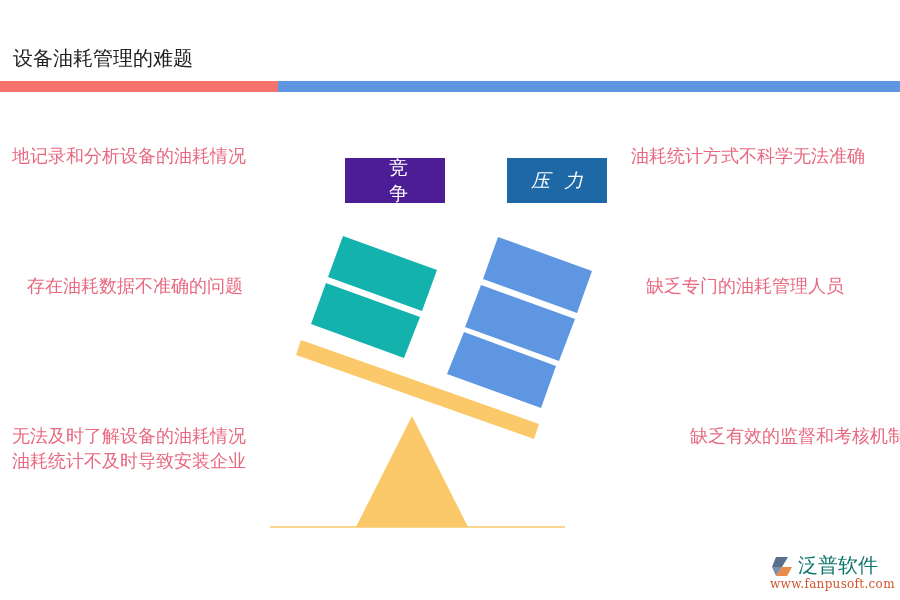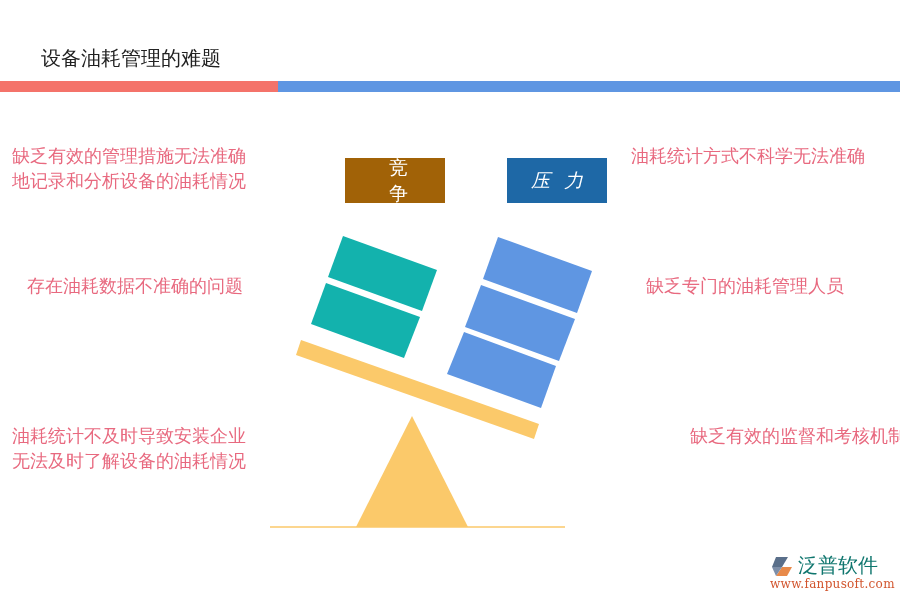--- a/index.html
+++ b/index.html
@@ -3,58 +3,57 @@
   <meta charset="utf-8">
   <style>
     html, body { margin: 0; padding: 0; }
     body {
       width: 900px; height: 600px; position: relative; overflow: hidden;
       background: #ffffff;
       font-family: "DejaVu Serif", "Liberation Serif", serif;
     }
     .title {
       position: absolute; left: 13px; top: 45px;
-      font-size: 20px; color: #222; letter-spacing: 0px; margin-left: 28px;
+      font-size: 20px; color: #222; letter-spacing: 0px;
     }
     .bar-red { position: absolute; left: 0; top: 81px; width: 278px; height: 11px; background: #f4736a; }
     .bar-blue { position: absolute; left: 278px; top: 81px; width: 622px; height: 11px; background: #5f96e2; }
     .txt {
       position: absolute; font-size: 18px; color: #e8697f; line-height: 25px;
       white-space: nowrap;
     }
     .tag {
       position: absolute; width: 100px; height: 45px; color: #fff;
       font-size: 19px; display: flex; align-items: center; justify-content: center;
       letter-spacing: 14px; padding-left: 14px; box-sizing: border-box;
     }
-    .tag-green { left: 345px; top: 158px; background: #a16207; padding-left: 44px; }
+    .tag-green { left: 345px; top: 158px; background: #4c1d95; padding-left: 44px; }
     .tag-blue { left: 507px; top: 158px; background: #1e68a6; font-style: italic; }
     svg.scale { position: absolute; left: 0; top: 0; }
     .logo { position: absolute; left: 770px; top: 552px; width: 125px; }
     .logo-row { display: flex; align-items: center; }
     .logo-text { font-family: "DejaVu Sans", "Liberation Sans", sans-serif; font-size: 20px; color: #0f766e; margin-left: 4px; }
     .logo-url { font-family: "DejaVu Serif", serif; font-size: 12px; color: #d2552e; margin-top: -2px; letter-spacing: 0.3px; }
   </style>
 </head>
 <body>
 
 <div class="title">设备油耗管理的难题</div>
 <div class="bar-red"></div>
 <div class="bar-blue"></div>
 
 <div class="txt" style="left:12px; top:143px;">
-  <div>缺乏有效的管理措施无法准确</div>
   <div>地记录和分析设备的油耗情况</div>
 </div>
 <div class="txt" style="left:27px; top:273px;">
   <div>存在油耗数据不准确的问题</div>
 </div>
 <div class="txt" style="left:12px; top:423px;">
+  <div>无法及时了解设备的油耗情况</div>
   <div>油耗统计不及时导致安装企业</div>
-  <div>无法及时了解设备的油耗情况</div>
 </div>
 
 <div class="txt" style="left:631px; top:143px;text-align:center;">
   <div>油耗统计方式不科学无法准确</div>
 </div>
 <div class="txt" style="left:646px; top:273px;">
   <div>缺乏专门的油耗管理人员</div>
 </div>
 <div class="txt" style="left:646px; top:423px;margin-left:44px;">
   <div>缺乏有效的监督和考核机制</div>

